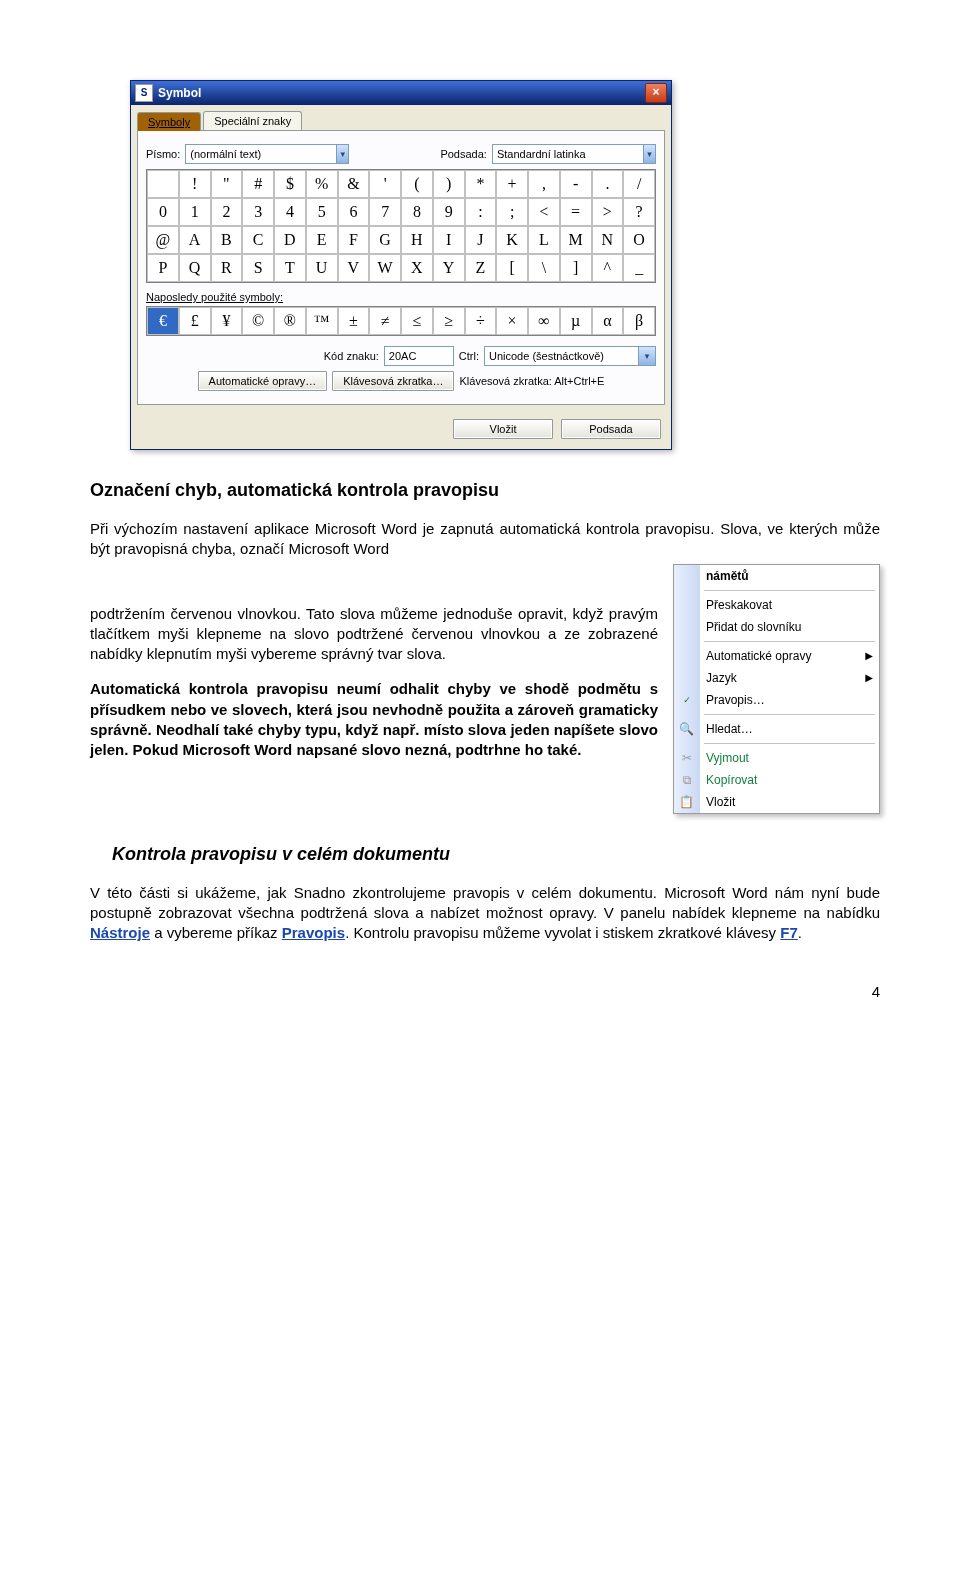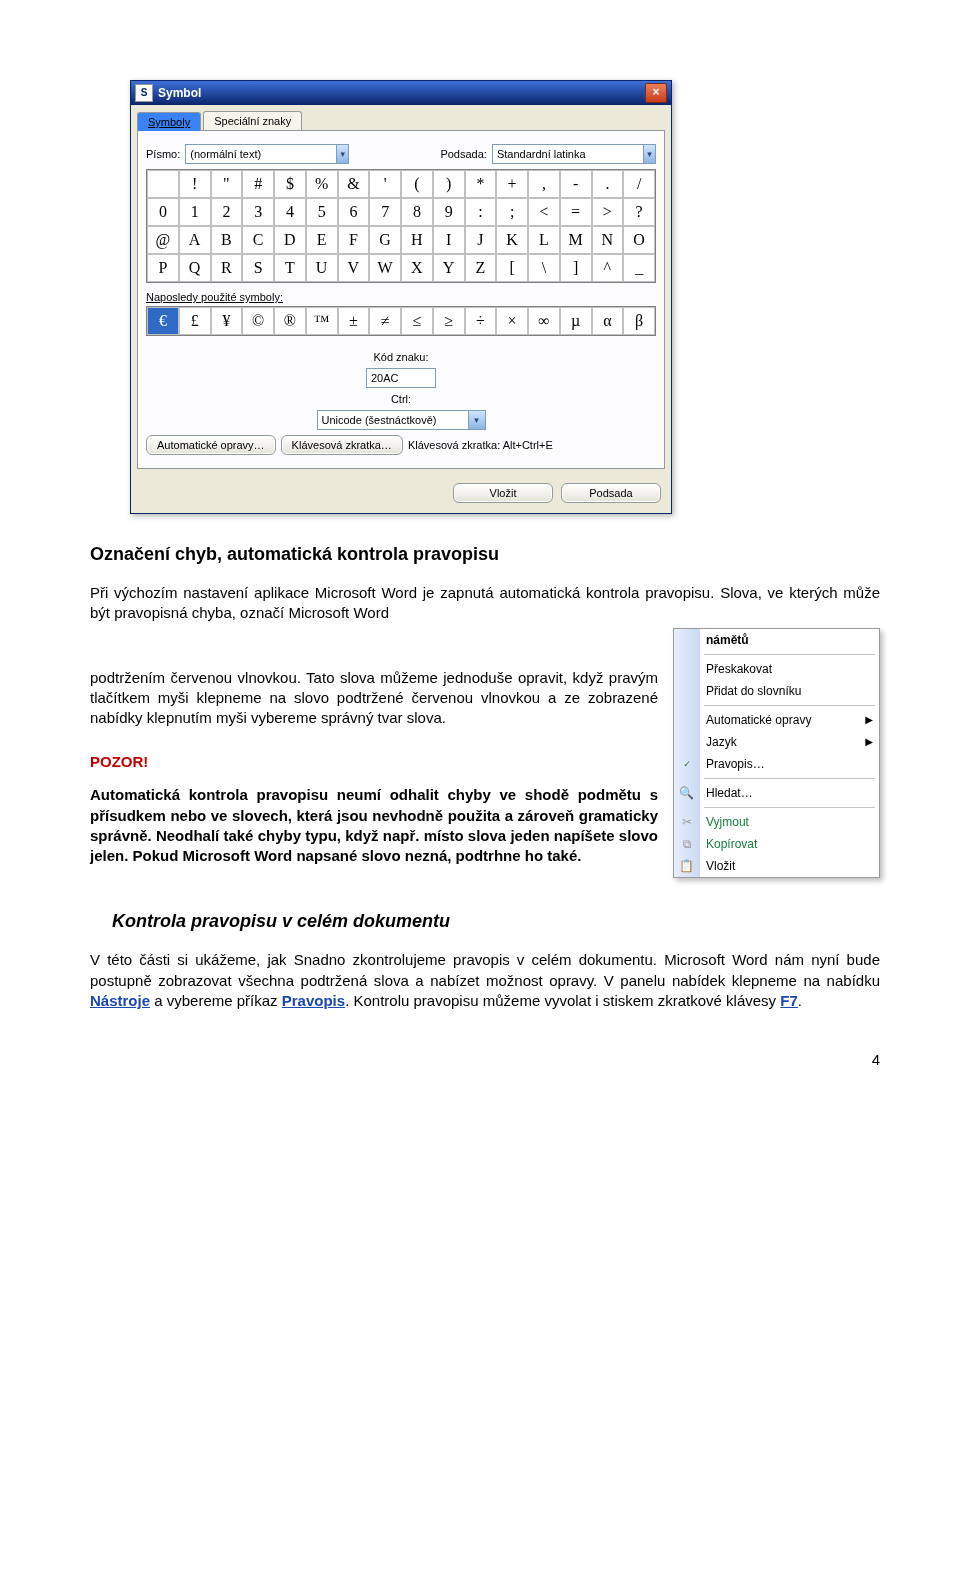--- a/index.html
+++ b/index.html
@@ -58,32 +58,32 @@
   .tab {
     padding: 3px 10px;
     border: 1px solid #919b9c;
     border-bottom: none;
     background: #f5f4ea;
     border-radius: 3px 3px 0 0;
     margin-right: 2px;
     cursor: pointer;
   }
   .tab.active {
-    background: #3b82f6;
+    background: #a16207;
     position: relative;
     top: 1px;
     border-color: #919b9c;
   }
   .tab-body {
     border: 1px solid #919b9c;
     margin: 0 6px 8px 6px;
     padding: 8px;
     background: #fcfcfe;
   }
-  .row { display:flex; align-items:center; gap:5px; margin:5px 0; flex-wrap:wrap; }
+  .row { display:flex; align-items:center; gap:5px; margin:5px 0; flex-wrap:wrap;justify-content:center; }
   .row label { font-size:11px; }
   .combo {
     flex:1;
     display:flex;
     border: 1px solid #7f9db9;
     background:#fff;
     height: 18px;
     min-width: 80px;
   }
   .combo input {
@@ -138,21 +138,21 @@
   .btns-row {
     display:flex;
     justify-content:flex-end;
     gap:8px;
     padding: 6px 10px 10px 10px;
   }
   .wbtn {
     min-width: 78px;
     padding: 3px 10px;
     border: 1px solid #919b9c;
-    border-radius: 6px;
+    border-radius: 1px;
     background: linear-gradient(#fff,#e4e3da);
     font-size: 11px;
     cursor:pointer;
     text-align:center;
     box-shadow: inset 0 0 0 1px #fff;
   }
   .small-input {
     border:1px solid #7f9db9;
     background:#fff;
     height:18px;
@@ -354,21 +354,21 @@
           <div class="cell">≤</div>
           <div class="cell">≥</div>
           <div class="cell">÷</div>
           <div class="cell">×</div>
           <div class="cell">∞</div>
           <div class="cell">µ</div>
           <div class="cell">α</div>
           <div class="cell">β</div>
         </div>
 
-      <div class="row" style="margin-top:10px;flex-direction:column;">
+      <div class="row" style="margin-top:10px;">
         <div style="flex:1"></div>
         <label>Kód znaku:</label>
         <input class="small-input" value="20AC" style="">
         <label>Ctrl:</label>
         <div class="combo" style="max-width:170px;">
           <input value="Unicode (šestnáctkově)" style="">
           <div class="dd">▾</div>
         </div>
       </div>
 
@@ -384,21 +384,20 @@
     </div>
   </div>
 
   <h2 class="doc">Označení chyb, automatická kontrola pravopisu</h2>
 
   <p class="doc">Při výchozím nastavení aplikace Microsoft Word je zapnutá automatická kontrola pravopisu. Slova, ve kterých může být pravopisná chyba, označí Microsoft Word</p>
 
   <div class="two-col">
     <div class="left-text">
       <p class="doc" style="text-align:justify;">podtržením červenou vlnovkou. Tato slova můžeme jednoduše opravit, když pravým tlačítkem myši klepneme na slovo podtržené červenou vlnovkou a ze zobrazené nabídky klepnutím myši vybereme správný tvar slova.</p>
-      <div class="pozor">POZOR!</div>
       <p class="bold-block">Automatická kontrola pravopisu neumí odhalit chyby ve shodě podmětu s přísudkem nebo ve slovech, která jsou nevhodně použita a zároveň gramaticky správně. Neodhalí také chyby typu, když např. místo slova jeden napíšete slovo jelen. Pokud Microsoft Word napsané slovo nezná, podtrhne ho také.</p>
     </div>
 
     <div class="ctx-menu">
       <div class="m-gutter">
         <div class="gutter-strip">
           <div class="g-icon"></div>
           <div style="height:7px;"></div>
           <div class="g-icon"></div>
           <div class="g-icon"></div>

